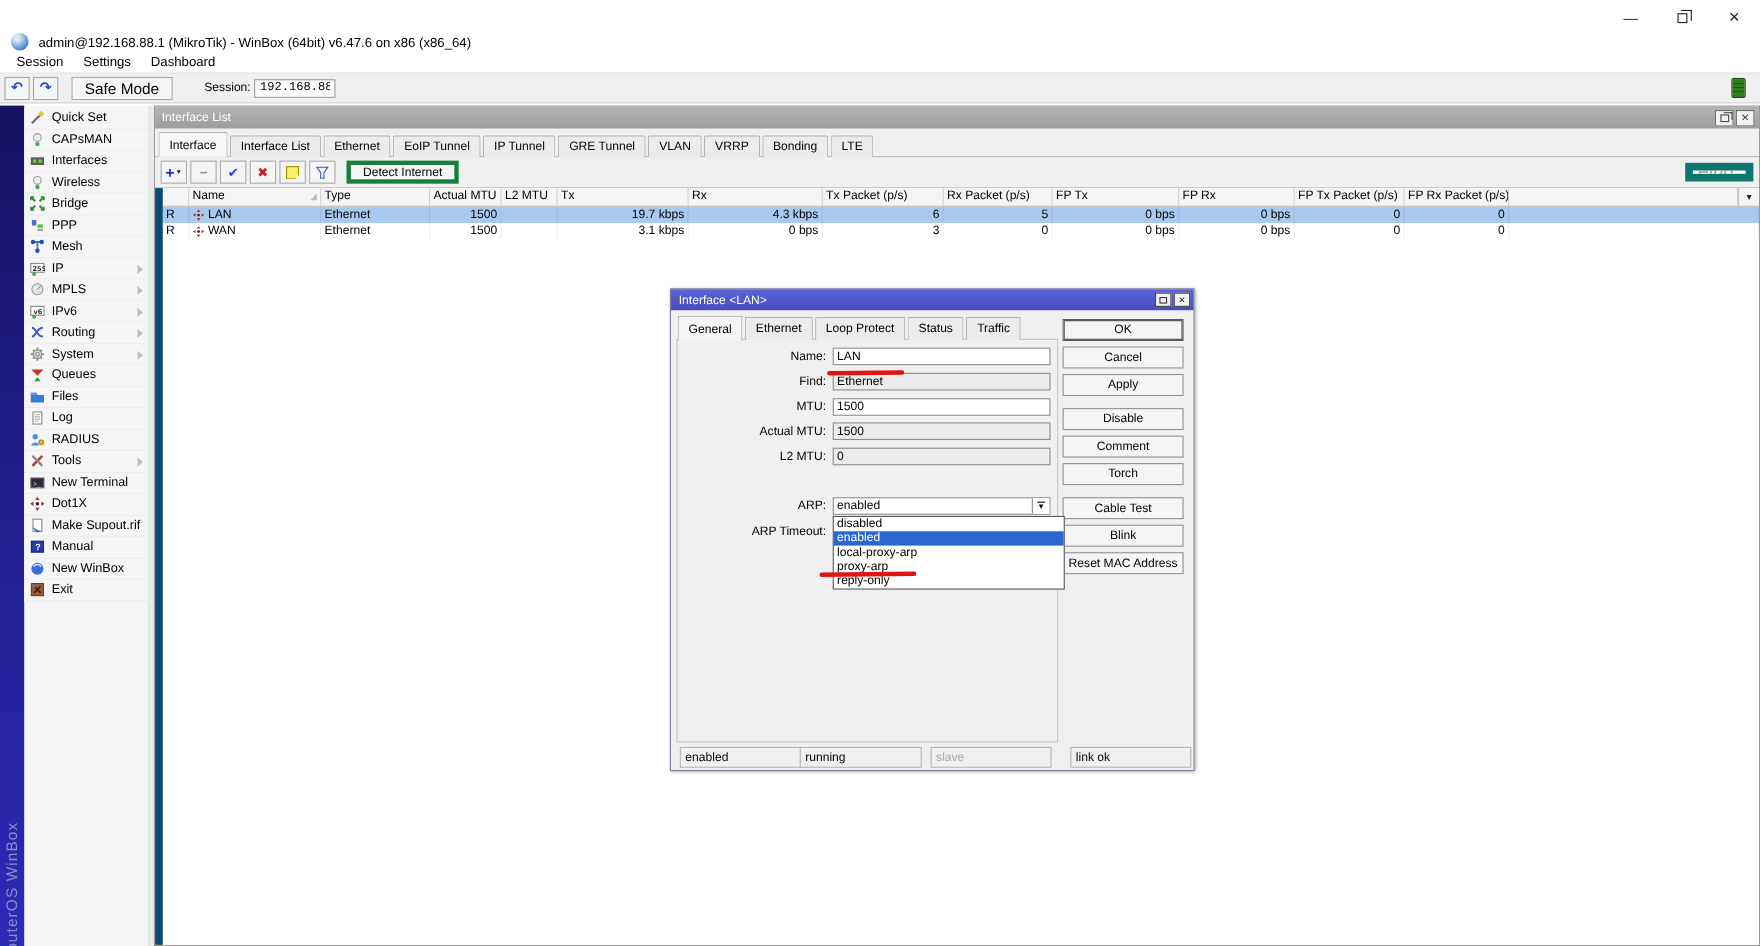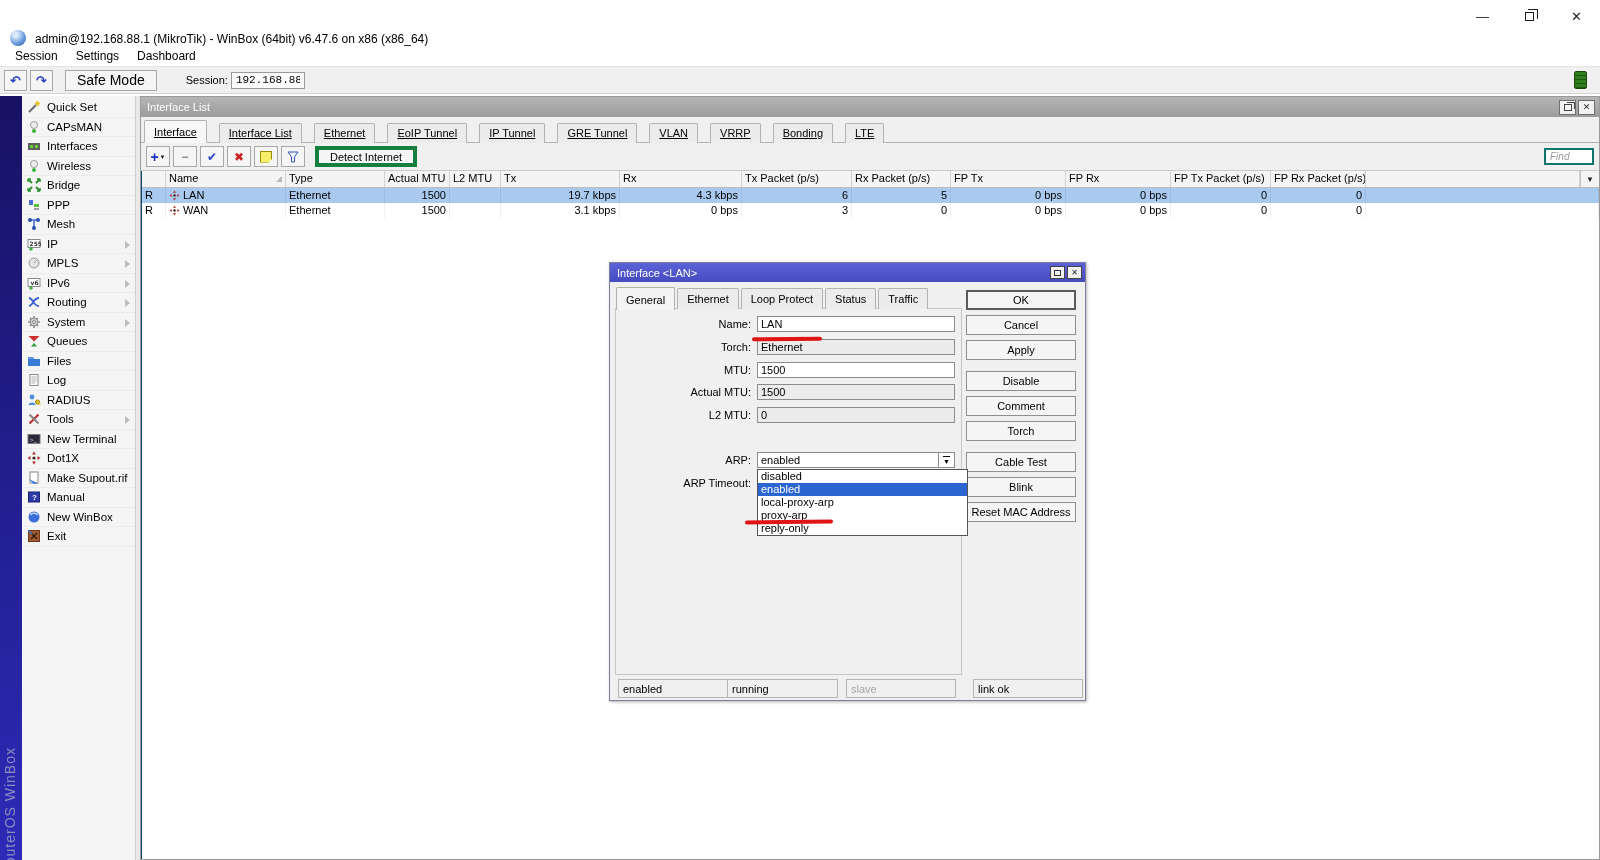--- a/index.html
+++ b/index.html
@@ -52,43 +52,43 @@
   .iface-title { height:20px; background:linear-gradient(#b5b5b5,#9c9c9c); color:#fff; display:flex; align-items:center;
                  padding:0 4px 0 6px; font-size:11px; flex:0 0 20px;}
   .iface-controls { margin-left:auto; display:flex; gap:2px; }
   .mdi-btn { width:17px; height:15px; background:#f2f2f2; border:1px solid #6e6e6e; display:flex; align-items:center;
              justify-content:center; color:#333; font-size:9px; font-weight:bold; }
   .mdi-restore { position:relative; width:8px; height:7px; border:1px solid #444; }
   .mdi-restore::before { content:""; position:absolute; left:2px; top:-3px; width:7px; height:6px; border:1px solid #444; border-bottom:none; border-left:none; }
 
   .tabs-row { height:26px; display:flex; align-items:flex-end; padding:4px 3px 0 3px; border-bottom:1px solid #b2b2b2;
               background:#f0f0f0; flex:0 0 26px;}
-  .tab { padding:3px 9px 4px 9px; border:1px solid #b2b2b2; border-bottom:none; margin-right:12px; background:#ececec;
-         border-radius:2px 2px 0 0; white-space:nowrap; margin-bottom:-1px;text-decoration:underline; }
+  .tab { padding:3px 9px 4px 9px; border:1px solid #b2b2b2; border-bottom:none; margin-right:2px; background:#ececec;
+         border-radius:2px 2px 0 0; white-space:nowrap; margin-bottom:-1px; }
   .tab.active { background:#f7f7f7; padding-top:5px; border-bottom:1px solid #f7f7f7; z-index:2; }
 
   .list-toolbar { height:28px; display:flex; align-items:center; gap:3px; padding:0 5px; border-bottom:1px solid #cacaca;
                   background:#f0f0f0; flex:0 0 28px;}
   .lt-btn { min-width:24px; height:21px; border:1px solid #a8a8a8; background:#f5f5f5; display:flex; align-items:center;
             justify-content:center; gap:1px; padding:0 3px;}
   .plus-glyph { color:#1a2fc0; font-weight:bold; font-size:14px; line-height:12px;}
   .caret { font-size:6px; color:#222; }
   .minus-glyph { color:#888; font-weight:bold; font-size:12px; }
   .check-glyph { color:#2742cc; font-size:12px; }
   .cross-glyph { color:#cc1f1f; font-size:12px; }
   .note-glyph { width:12px; height:12px; background:#f7ef6a; border:1px solid #9a8f00;
                 clip-path:polygon(0 0, 100% 0, 100% 70%, 70% 100%, 0 100%); }
   .funnel { width:12px; height:12px; }
   .detect-btn { margin-left:7px; padding:0 11px; height:21px; border:4px solid #15803d; background:#f5f5f5;
                 display:flex; align-items:center; }
-  .find-input { margin-left:auto; width:50px; height:17px; border:2px solid #0f766e; padding:0 4px; font-size:10px;
+  .find-input { margin-left:auto; width:62px; height:17px; border:7px solid #0f766e; padding:0 4px; font-size:17px;
                 font-family:"Liberation Sans","DejaVu Sans",sans-serif; }
   .find-input::placeholder { color:#9a9a9a; font-style:italic; opacity:1;}
 
-  .table-area { flex:1; background:#fff; border-left:1px solid #0c4a6e; overflow:hidden; display:flex; flex-direction:column;}
+  .table-area { flex:1; background:#fff; border-left:7px solid #0c4a6e; overflow:hidden; display:flex; flex-direction:column;}
   .thead { display:flex; height:17px; background:#f4f4f4; border-bottom:1px solid #bcbcbc; flex:0 0 17px; }
   .th { border-right:1px solid #d2d2d2; padding:1px 3px; white-space:nowrap; overflow:hidden; position:relative; }
   .sort-tri { position:absolute; right:3px; top:5px; width:0; height:0; border-bottom:6px solid #b8b8b8; border-left:6px solid transparent; }
   .header-dd { margin-left:auto; width:19px; border-left:1px solid #c2c2c2; display:flex; align-items:center; justify-content:center;
                font-size:8px; color:#222; flex:0 0 19px;}
   .c0{width:24px;flex:0 0 24px;} .c1{width:120px;flex:0 0 120px;} .c2{width:99px;flex:0 0 99px;}
   .c3{width:65px;flex:0 0 65px;} .c4{width:51px;flex:0 0 51px;} .c5{width:119px;flex:0 0 119px;}
   .c6{width:122px;flex:0 0 122px;} .c7{width:110px;flex:0 0 110px;} .c8{width:99px;flex:0 0 99px;}
   .c9{width:115px;flex:0 0 115px;} .c10{width:105px;flex:0 0 105px;} .c11{width:100px;flex:0 0 100px;}
   .c12{width:95px;flex:0 0 95px;} .cfill{flex:1;}
@@ -504,21 +504,21 @@
         <div class="dtab">Traffic</div>
       </div>
 
       <div class="dlg-pane"></div>
 
       <div class="frow" style="top:53px">
         <span class="flabel">Name:</span>
         <div class="finput"><span>LAN</span></div>
       </div>
       <div class="frow" style="top:76px">
-        <span class="flabel">Torch:</span>
+        <span class="flabel">Find:</span>
         <div class="finput dis"><span>Ethernet</span></div>
       </div>
       <div class="frow" style="top:99px">
         <span class="flabel">MTU:</span>
         <div class="finput"><span>1500</span></div>
       </div>
       <div class="frow" style="top:121px">
         <span class="flabel">Actual MTU:</span>
         <div class="finput dis"><span>1500</span></div>
       </div>

